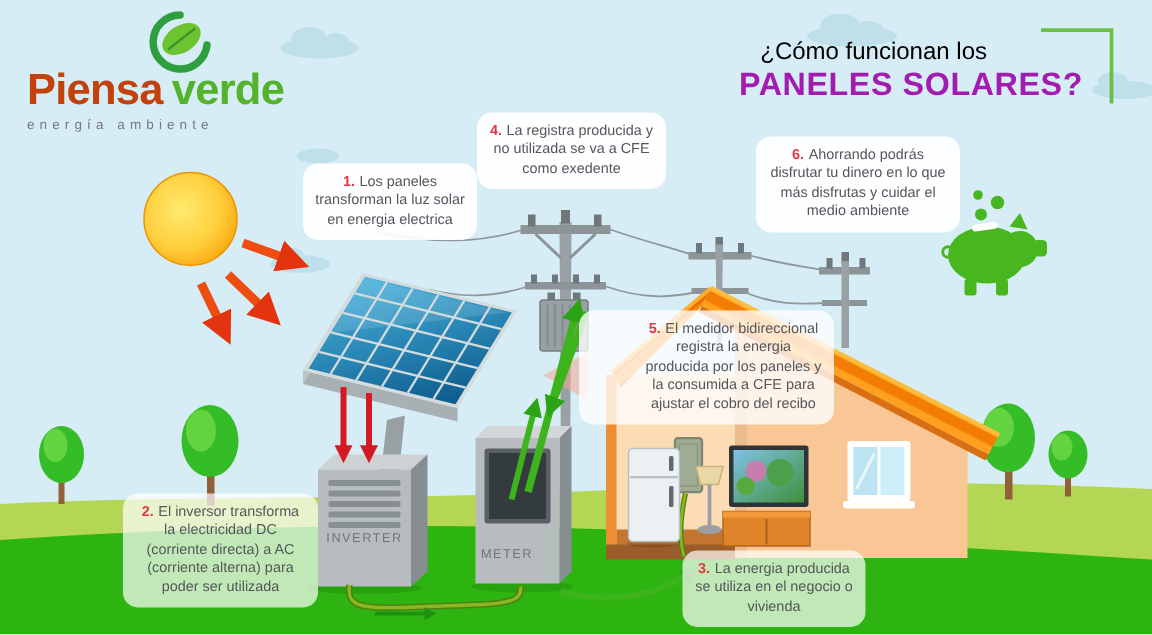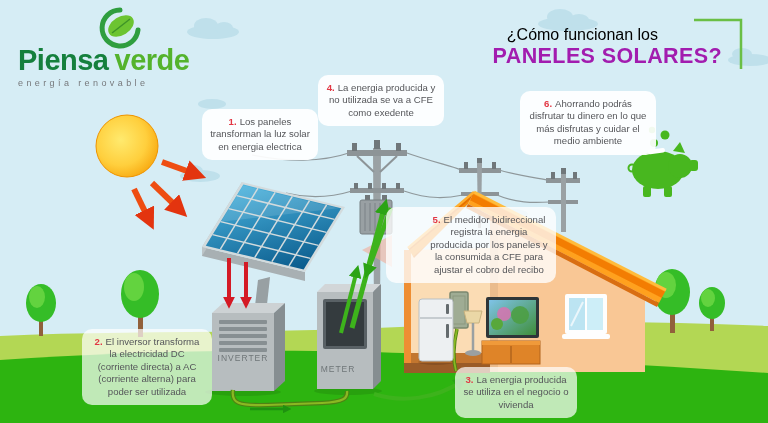--- a/index.html
+++ b/index.html
@@ -3,21 +3,21 @@
 <meta charset="utf-8">
 <style>
   html,body{margin:0;padding:0;background:#ffffff;}
   .stage{position:relative;width:768px;height:423px;overflow:hidden;background:#d6edf5;
          font-family:"Liberation Sans",sans-serif;}
   .stage svg.scene{position:absolute;left:0;top:0;}
   
   .logo{position:absolute;left:18px;top:4px;width:210px;}
   .logo-leaf{position:absolute;left:70px;top:2px;}
   .brand{margin-top:42px;font-size:29px;font-weight:bold;letter-spacing:-0.5px;line-height:1;}
-  .brand .p1{color:#15803d;}
+  .brand .p1{color:#c2410c;}
   .brand .p2{color:#54b32c;margin-left:6px;}
   .tagline{font-size:9px;letter-spacing:3.4px;color:#77797c;margin-top:3px;}
   
   .title{position:absolute;left:450px;top:26px;width:272px;text-align:right;line-height:1.15;}
   .title .t1{font-size:16px;color:#000000;padding-right:64px;}
   .title .t2{font-size:21.5px;font-weight:bold;color:#a21caf;letter-spacing:0.4px;}
   
   .co{position:absolute;background:rgba(255,255,255,0.93);border-radius:10px;padding:7px 8px;
       font-size:9.6px;line-height:1.3;color:#55565a;text-align:center;}
   .co .num{color:#e23744;font-weight:bold;margin-right:3px;}
@@ -323,43 +323,43 @@
 
   <div class="logo">
     <svg class="logo-leaf" width="64" height="44" viewBox="0 0 64 44">
       <path d="M32,4 A18,18 0 1 0 50,24" fill="none" stroke="#2f9e3f" stroke-width="5" stroke-linecap="round"></path>
       <ellipse cx="33" cy="20" rx="14" ry="9" fill="#6cc431" transform="rotate(-32 33 20)"></ellipse>
       <line x1="24" y1="27" x2="42" y2="13" stroke="#3e9427" stroke-width="1.5"></line>
     </svg>
     <div class="brand">
       <span class="p1">Piensa</span><span class="p2">verde</span>
     </div>
-    <div class="tagline">energía renovable</div>
+    <div class="tagline">energía ambiente</div>
   </div>
 
   <div class="title">
     <div class="t1">¿Cómo funcionan los</div>
     <div class="t2">PANELES SOLARES?</div>
   </div>
 
   <div class="co" style="left:202px;top:109px;width:100px;">
     <span class="num">1.</span><span>Los paneles transforman la luz solar en energia electrica</span>
   </div>
   <div class="co grass" style="left:82px;top:329px;width:114px;">
     <span class="num">2.</span><span>El inversor transforma la electricidad DC (corriente directa) a AC (corriente alterna) para poder ser utilizada</span>
   </div>
   <div class="co grass" style="left:455px;top:367px;width:106px;">
     <span class="num">3.</span><span>La energia producida se utiliza en el negocio o vivienda</span>
   </div>
   <div class="co" style="left:318px;top:75px;width:110px;">
-    <span class="num">4.</span><span>La energia producida y no utilizada se va a CFE como exedente</span>
+    <span class="num">4.</span><span>La registra producida y no utilizada se va a CFE como exedente</span>
   </div>
   <div class="co glass" style="left:386px;top:207px;width:118px;">
     <span class="num">5.</span><span>El medidor bidireccional registra la energia producida por los paneles y la consumida a CFE para ajustar el cobro del recibo</span>
   </div>
-  <div class="co" style="left:504px;top:91px;width:120px;margin-left:16px;">
+  <div class="co" style="left:504px;top:91px;width:120px;">
     <span class="num">6.</span><span>Ahorrando podrás disfrutar tu dinero en lo que más disfrutas y cuidar el medio ambiente</span>
   </div>
 
   <div class="equip-label" style="left:212px;top:353px;width:62px;">INVERTER</div>
   <div class="equip-label" style="left:302px;top:364px;width:72px;">METER</div>
 
 </div>
 
 </body></html>

